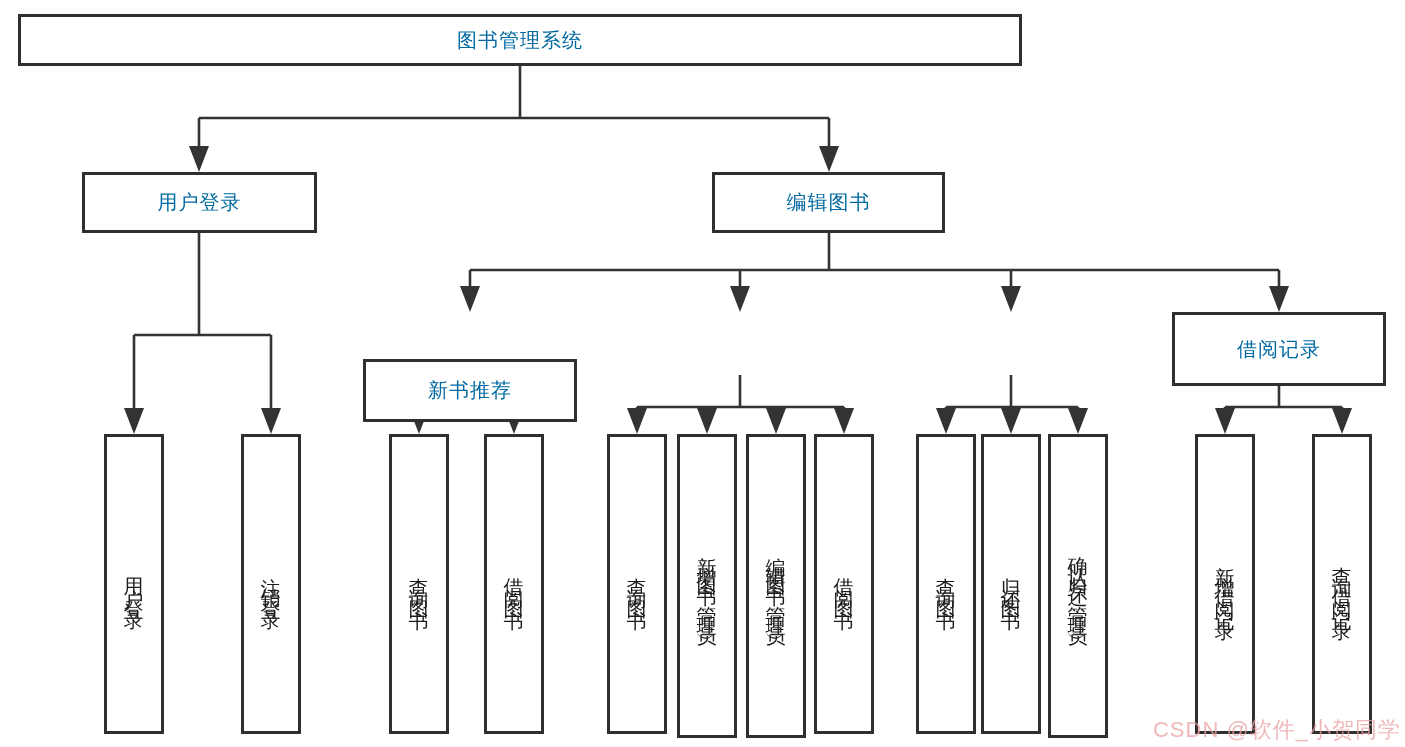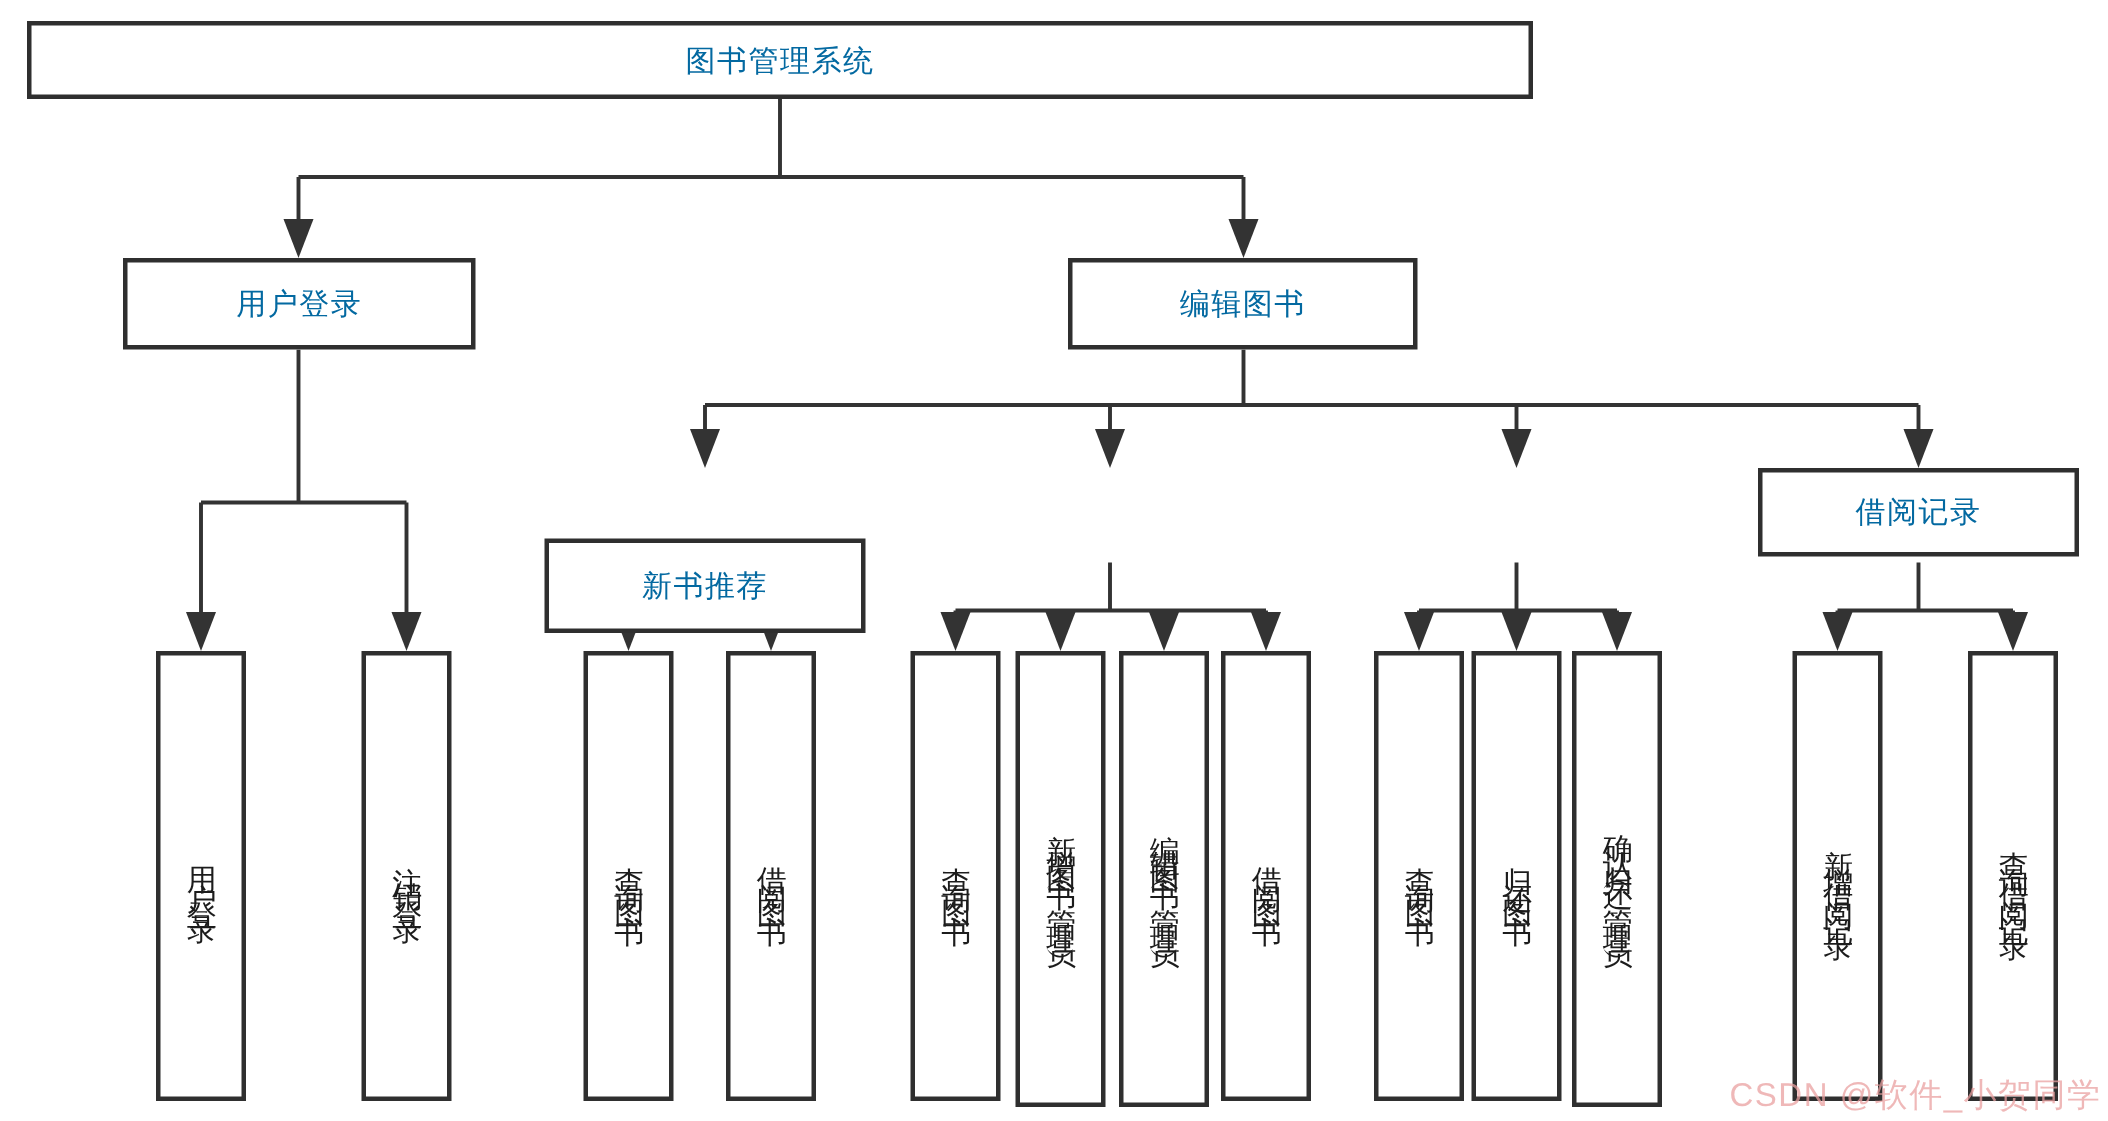--- a/index.html
+++ b/index.html
@@ -115,21 +115,21 @@
   <div class="box" style="left:82px; top:172px; width:235px; height:61px;">
     <span class="hlabel">用户登录</span>
   </div>
   <div class="box" style="left:712px; top:172px; width:233px; height:61px;">
     <span class="hlabel">编辑图书</span>
   </div>
 
   <div class="box" style="left:363px; top:312px; width:214px; height:63px;margin-top:47px;">
     <span class="hlabel">新书推荐</span>
   </div>
-  <div class="box" style="left:1172px; top:312px; width:214px; height:59px;">
+  <div class="box" style="left:1172px; top:312px; width:214px; height:74px;">
     <span class="hlabel">借阅记录</span>
   </div>
 
   <div class="box leaf" style="left:104px; top:434px; width:60px; height:300px;">
     <span class="vlabel">用户登录</span>
   </div>
   <div class="box leaf" style="left:241px; top:434px; width:60px; height:300px;">
     <span class="vlabel">注销登录</span>
   </div>
 

